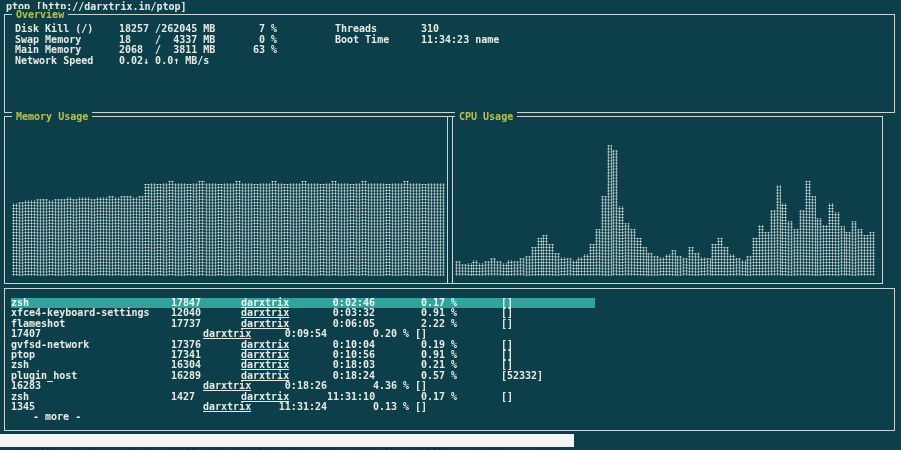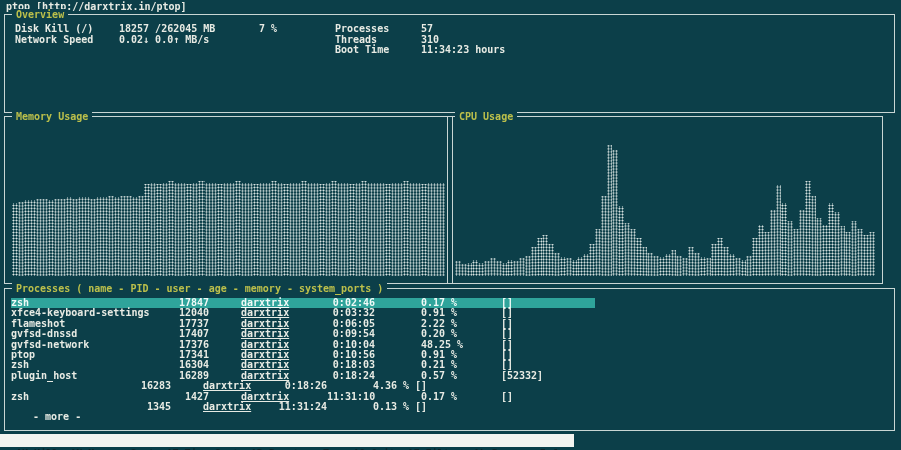--- a/index.html
+++ b/index.html
@@ -27,21 +27,21 @@
   .chart{position:absolute;left:7px;right:7px;top:13px;bottom:7px;display:flex;align-items:flex-end;}
   .chart-col{
     flex:1 0 auto;
     background-image:radial-gradient(circle,#dbe6e3 0.9px,rgba(0,0,0,0) 1.1px);
     background-size:3px 3px;background-position:left bottom;
   }
   
   .proc-box{left:4px;top:288px;width:889px;height:141px;}
   .proc-table{position:absolute;left:6px;top:9px;width:584px;}
   .proc-row{display:grid;grid-template-columns:160px 38px 118px 48px 86px 1fr;line-height:10.4px;white-space:pre;}
-  .proc-row .pid{text-align:right;}
+  .proc-row .pid{text-align:left;}
   .proc-row .user{padding-left:32px;text-decoration:underline;}
   .proc-row .age{text-align:right;}
   .proc-row .mem{padding-left:46px;}
   .proc-row .ports{padding-left:40px;}
   .proc-row.selected{background:#2fa49b;color:#f0fbf8;}
   .more{line-height:10.4px;padding-left:22px;}
   
   .statusbar{
     position:absolute;left:0;bottom:3px;height:13px;line-height:13px;
     background:#f4f4f0;color:#10262b;padding:0 10px 0 4px;
@@ -55,37 +55,43 @@
 
 <section class="box overview">
   <span class="box-title">Overview</span>
   <div class="ov-rows">
     <div class="ov-row">
       <span class="ov-label">Disk Kill (/)</span>
       <span class="ov-value">18257 /262045 MB</span>
       <span class="ov-pct">7 %</span>
     </div>
     <div class="ov-row">
+      <span class="ov-label">Swap Memory</span>
+      <span class="ov-value">18    /  4337 MB</span>
+      <span class="ov-pct">0 %</span>
+    </div>
+    <div class="ov-row">
+      <span class="ov-label">Main Memory</span>
+      <span class="ov-value">2068  /  3811 MB</span>
+      <span class="ov-pct">63 %</span>
+    </div>
+    <div class="ov-row">
       <span class="ov-label">Network Speed</span>
       <span class="ov-value">0.02↓ 0.0↑ MB/s</span>
       <span class="ov-pct"></span>
     </div>
   </div>
   <div class="ov-stats">
     <div class="ov-stat">
-      <span>Processes</span>
-      <span>57</span>
-    </div>
-    <div class="ov-stat">
       <span>Threads</span>
       <span>310</span>
     </div>
     <div class="ov-stat">
       <span>Boot Time</span>
-      <span>11:34:23 hours</span>
+      <span>11:34:23 name</span>
     </div>
   </div>
 </section>
 
 <section class="box mem-box">
   <span class="box-title">Memory Usage</span>
   <div class="chart">
       <div class="chart-col" style="height: 50%;"></div>
       <div class="chart-col" style="height: 51%;"></div>
       <div class="chart-col" style="height: 52%;"></div>
@@ -233,21 +239,20 @@
       <div class="chart-col" style="height: 34%;"></div>
       <div class="chart-col" style="height: 30%;"></div>
       <div class="chart-col" style="height: 38%;"></div>
       <div class="chart-col" style="height: 32%;"></div>
       <div class="chart-col" style="height: 28%;"></div>
       <div class="chart-col" style="height: 30%;"></div>
     </div>
 </section>
 
 <section class="box proc-box">
-  <span class="box-title">Processes ( name - PID - user - age - memory - system_ports )</span>
   <div class="proc-table">
     <div class="proc-row selected">
     <span class="c name">zsh</span>
     <span class="c pid">17847</span>
     <span class="c user">darxtrix</span>
     <span class="c age">0:02:46</span>
     <span class="c mem">0.17 %</span>
     <span class="c ports">[]</span>
   </div>
       <div class="proc-row">
@@ -260,33 +265,32 @@
   </div>
       <div class="proc-row">
     <span class="c name">flameshot</span>
     <span class="c pid">17737</span>
     <span class="c user">darxtrix</span>
     <span class="c age">0:06:05</span>
     <span class="c mem">2.22 %</span>
     <span class="c ports">[]</span>
   </div>
       <div class="proc-row">
-    <span class="c name">gvfsd-dnssd</span>
     <span class="c pid">17407</span>
     <span class="c user">darxtrix</span>
     <span class="c age">0:09:54</span>
     <span class="c mem">0.20 %</span>
     <span class="c ports">[]</span>
   </div>
       <div class="proc-row">
     <span class="c name">gvfsd-network</span>
     <span class="c pid">17376</span>
     <span class="c user">darxtrix</span>
     <span class="c age">0:10:04</span>
-    <span class="c mem">48.25 %</span>
+    <span class="c mem">0.19 %</span>
     <span class="c ports">[]</span>
   </div>
       <div class="proc-row">
     <span class="c name">ptop</span>
     <span class="c pid">17341</span>
     <span class="c user">darxtrix</span>
     <span class="c age">0:10:56</span>
     <span class="c mem">0.91 %</span>
     <span class="c ports">[]</span>
   </div>

